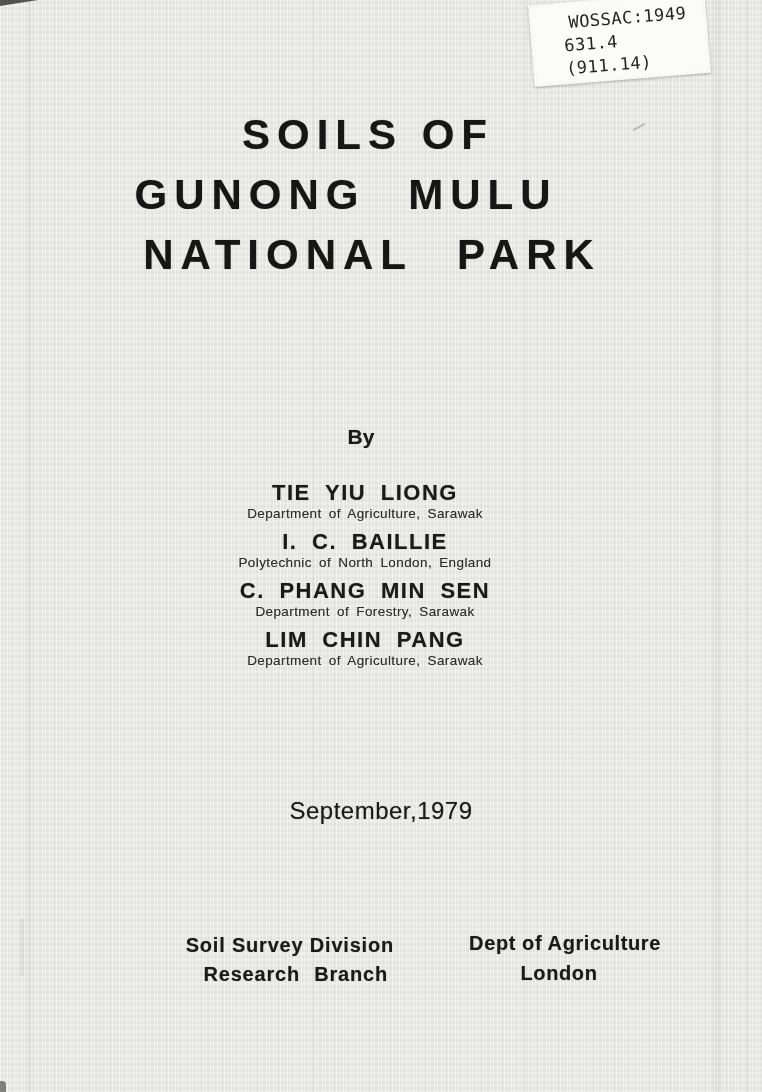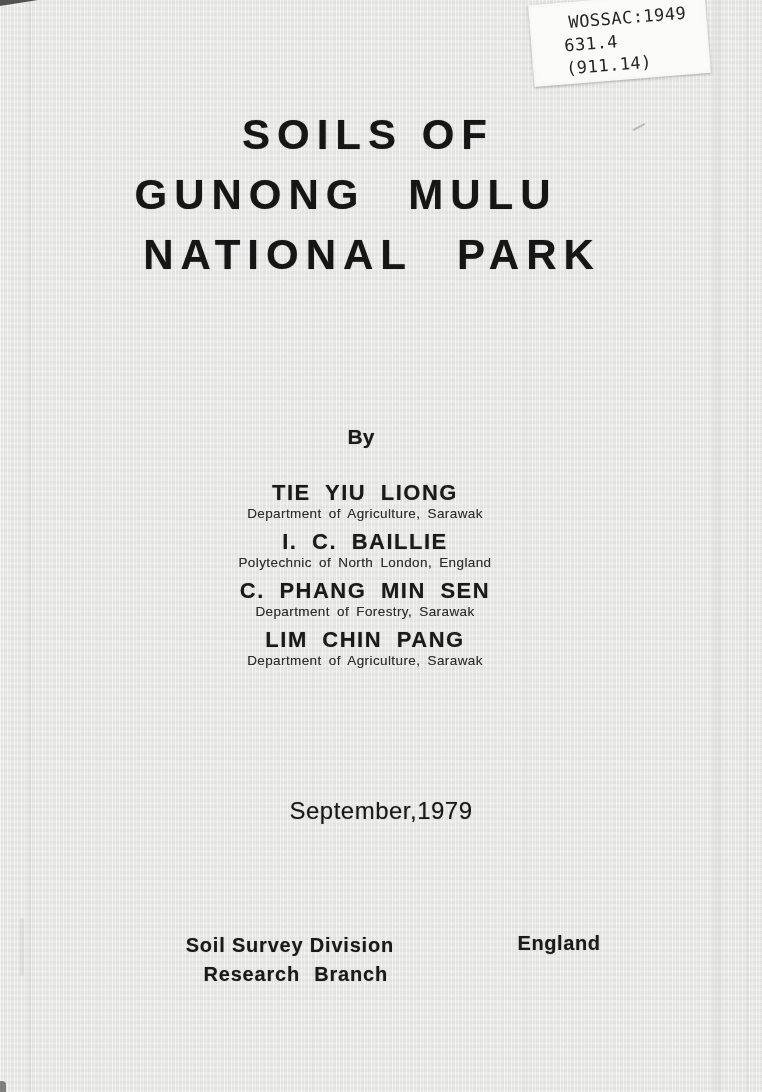--- a/index.html
+++ b/index.html
@@ -148,14 +148,15 @@
 </div>
 
 <div class="pub-date">September,1979</div>
 
 <div class="footer-left">
   <div class="fl1">Soil Survey Division</div>
   <div class="fl2">Research Branch</div>
 </div>
 
 <div class="footer-right">
-  <div class="fr2">England</div>
+  <div class="fr1">Dept of Agriculture</div>
+  <div class="fr2">London</div>
 </div>
 
 </body></html>

